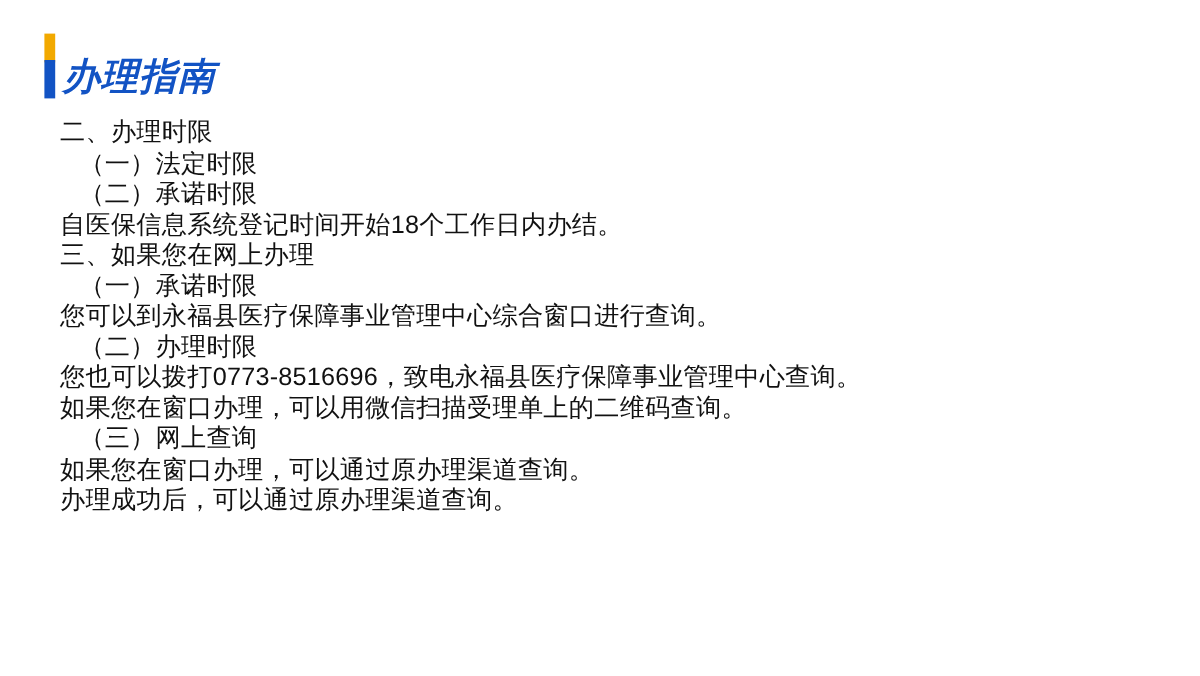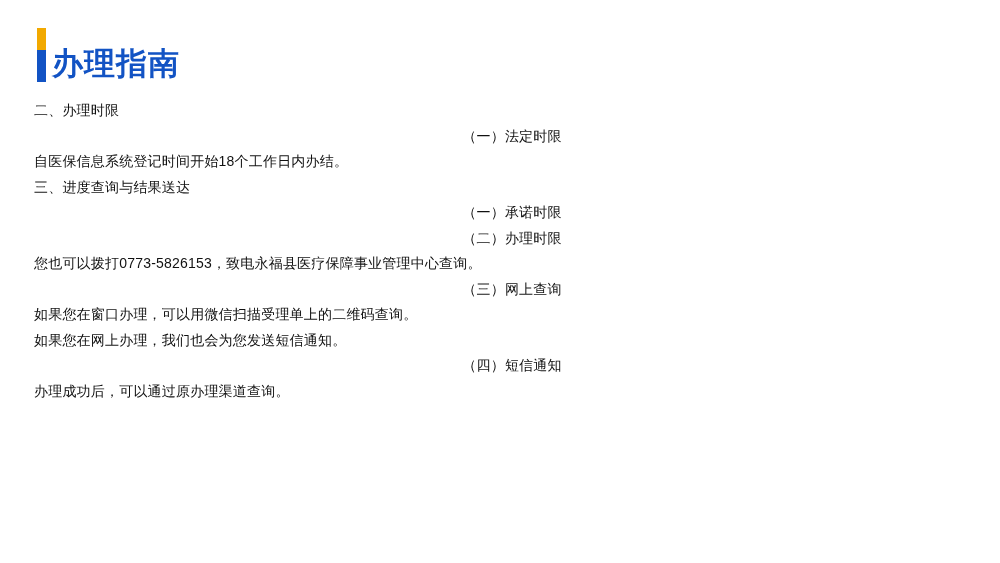--- a/index.html
+++ b/index.html
@@ -46,57 +46,59 @@
   .title-text {
     position: absolute;
     left: 18px;
     top: 18px;
     font-size: 31px;
     font-weight: bold;
     color: #1253c4;
     letter-spacing: 1px;
     line-height: 40px;
     white-space: nowrap;
+    font-style: italic;
   }
   
   .content {
     margin: 8px 0 0 34px;
     width: 940px;
   }
   .line {
-    font-size: 14px;
+    font-size: 21px;
     line-height: 25.5px;
     color: #111111;
     white-space: pre-wrap;
     letter-spacing: 0.2px;
+    margin-left: 16px;
   }
   .indent-1 {
     text-indent: 16px;
-    text-align: center;
   }
 </style>
 </head>
 <body>
 
 <div class="page">
 
   <div class="title-block">
     <span class="title-bar-gold"></span>
     <span class="title-bar-blue"></span>
     <div class="title-text">办理指南</div>
   </div>
 
   <div class="content">
     <div class="line">二、办理时限</div>
     <div class="line indent-1">（一）法定时限</div>
+    <div class="line indent-1">（二）承诺时限</div>
     <div class="line">自医保信息系统登记时间开始18个工作日内办结。</div>
-    <div class="line">三、进度查询与结果送达</div>
+    <div class="line">三、如果您在网上办理</div>
     <div class="line indent-1">（一）承诺时限</div>
+    <div class="line">您可以到永福县医疗保障事业管理中心综合窗口进行查询。</div>
     <div class="line indent-1">（二）办理时限</div>
-    <div class="line">您也可以拨打0773-5826153，致电永福县医疗保障事业管理中心查询。</div>
+    <div class="line">您也可以拨打0773-8516696，致电永福县医疗保障事业管理中心查询。</div>
+    <div class="line">如果您在窗口办理，可以用微信扫描受理单上的二维码查询。</div>
     <div class="line indent-1">（三）网上查询</div>
-    <div class="line">如果您在窗口办理，可以用微信扫描受理单上的二维码查询。</div>
-    <div class="line">如果您在网上办理，我们也会为您发送短信通知。</div>
-    <div class="line indent-1">（四）短信通知</div>
+    <div class="line">如果您在窗口办理，可以通过原办理渠道查询。</div>
     <div class="line">办理成功后，可以通过原办理渠道查询。</div>
   </div>
 
 </div>
 
 </body></html>

